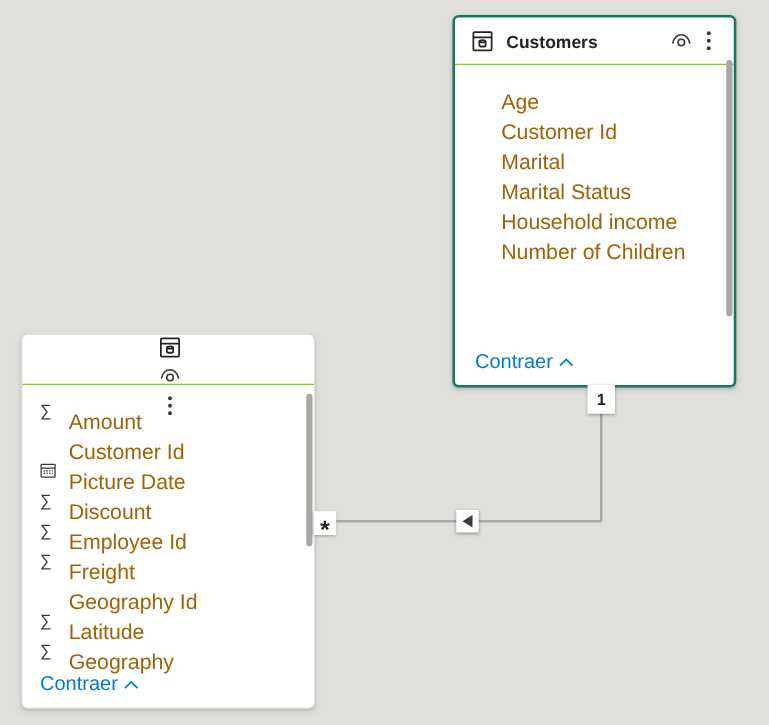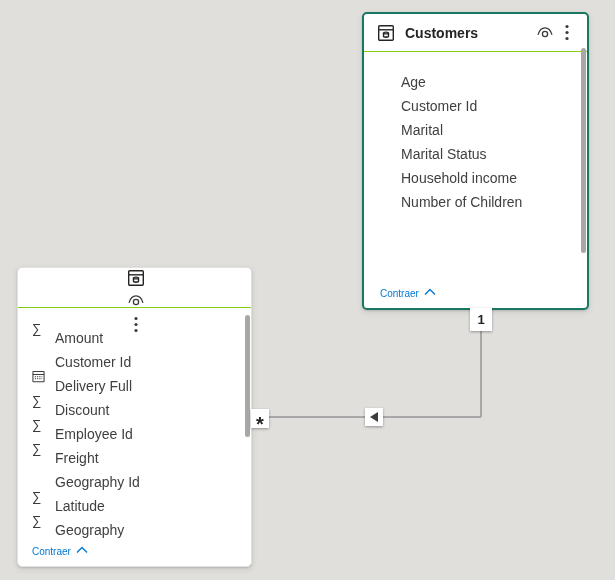--- a/index.html
+++ b/index.html
@@ -46,25 +46,25 @@
     flex:0 0 auto; display:flex; align-items:center; justify-content:center;
     width:22px; height:24px; cursor:pointer;
   }
   .fields { position:relative; padding-top:8px; }
   .field-row { height:24px; display:flex; align-items:center; padding-left:14px; }
   .field-icon {
     width:23px; flex:0 0 23px;
     font-size:13px; color:#3b3a39; line-height:1;
     display:flex; align-items:center;
   }
-  .field-label { font-size:14px; color:#404040; white-space:nowrap;margin-top:20px; }
+  .field-label { font-size:17px; color:#a16207; white-space:nowrap;margin-top:20px; }
   .card-footer {
     position:absolute; bottom:9px;
-    display:flex; align-items:flex-start; gap:5px;
-    color:#0078d4; font-size:10px; cursor:pointer;
+    display:flex; align-items:center; gap:5px;
+    color:#0078d4; font-size:16px; cursor:pointer;
   }
   .customers .card-footer { left:16px; }
   .sales .card-footer { left:14px; }
   .scroll-thumb {
     position:absolute; width:5px; border-radius:2.5px;
     background:#a9a8a7; z-index:4;
   }
   .scroll-thumb.customers-thumb { left:581px; top:48px; height:205px; }
   .scroll-thumb.sales-thumb { left:245px; top:315px; height:122px; }
 
@@ -195,21 +195,21 @@
         </div>
         <div class="field-row">
           <span class="field-icon">
             <svg width="13" height="13" viewBox="0 0 14 14" fill="none" stroke="#3b3a39" stroke-width="1.1">
               <rect x="1" y="1.6" width="12" height="11" rx="0.5"></rect>
               <line x1="1" y1="4.8" x2="13" y2="4.8"></line>
               <line x1="3" y1="7.2" x2="11" y2="7.2" stroke-dasharray="1.3,1.1"></line>
               <line x1="3" y1="9.4" x2="11" y2="9.4" stroke-dasharray="1.3,1.1"></line>
             </svg>
           </span>
-          <span class="field-label">Delivery Full</span>
+          <span class="field-label">Picture Date</span>
         </div>
         <div class="field-row">
           <span class="field-icon">∑</span>
           <span class="field-label">Discount</span>
         </div>
         <div class="field-row">
           <span class="field-icon">∑</span>
           <span class="field-label">Employee Id</span>
         </div>
         <div class="field-row">

